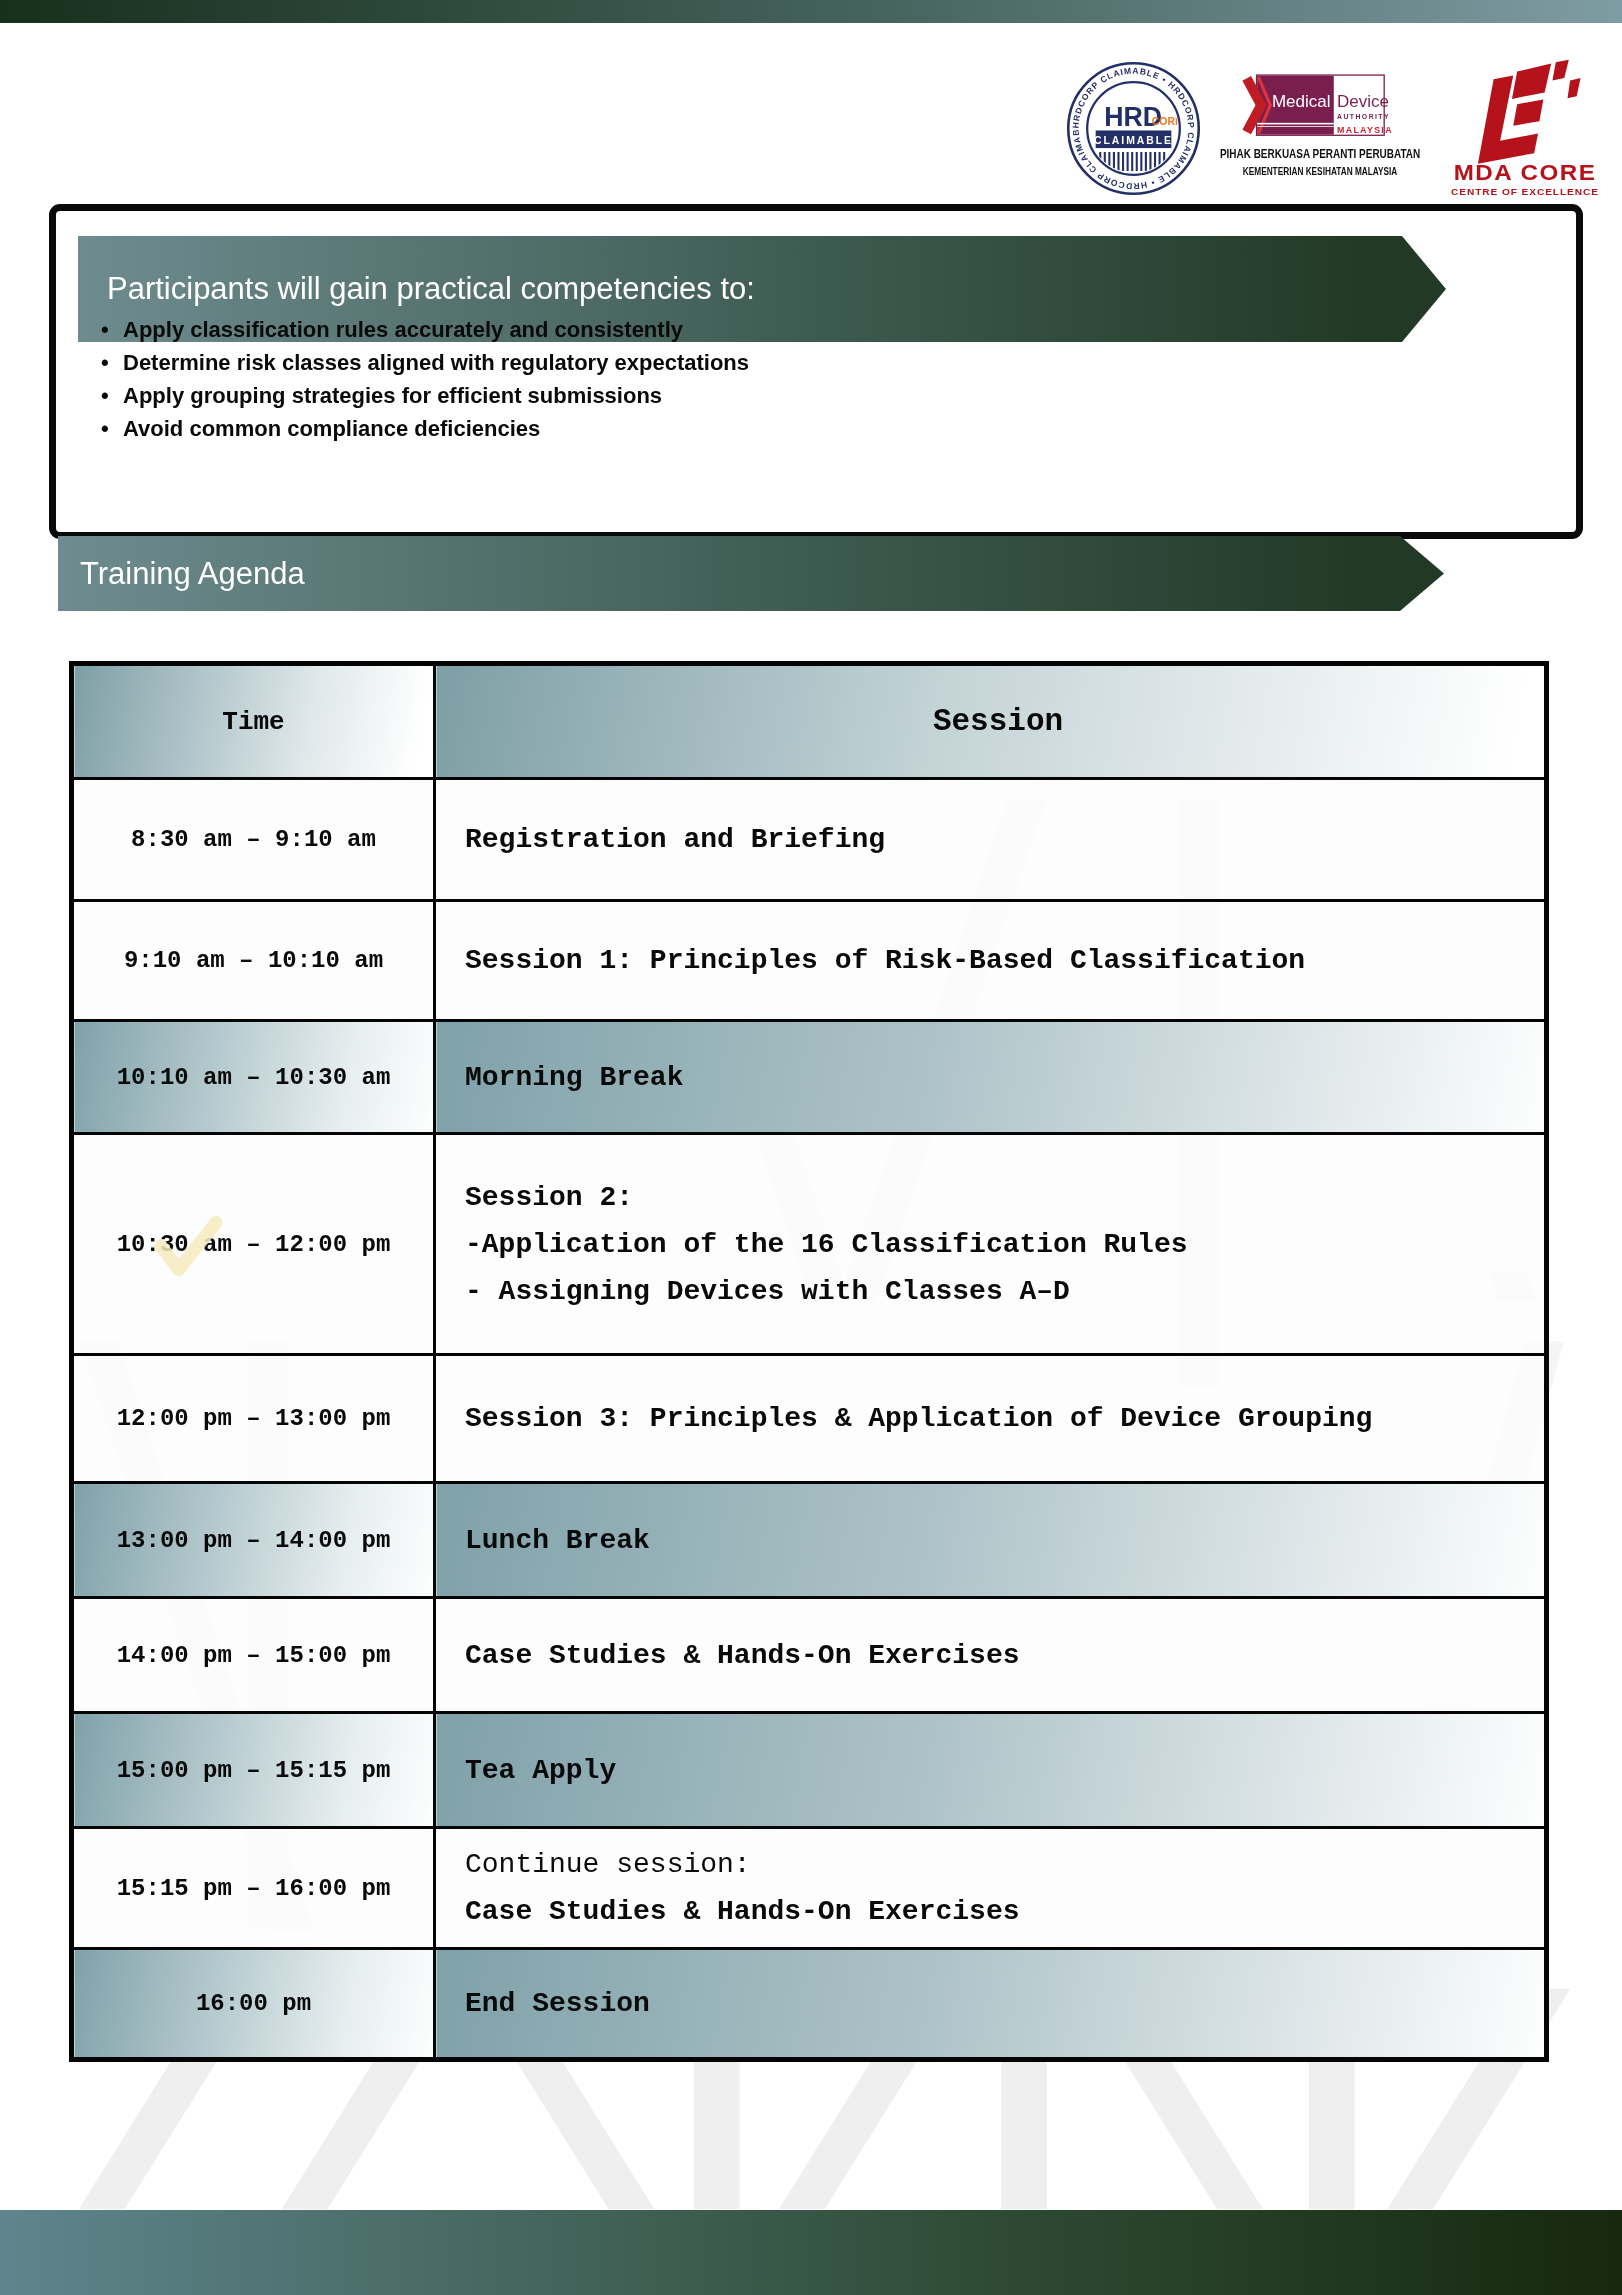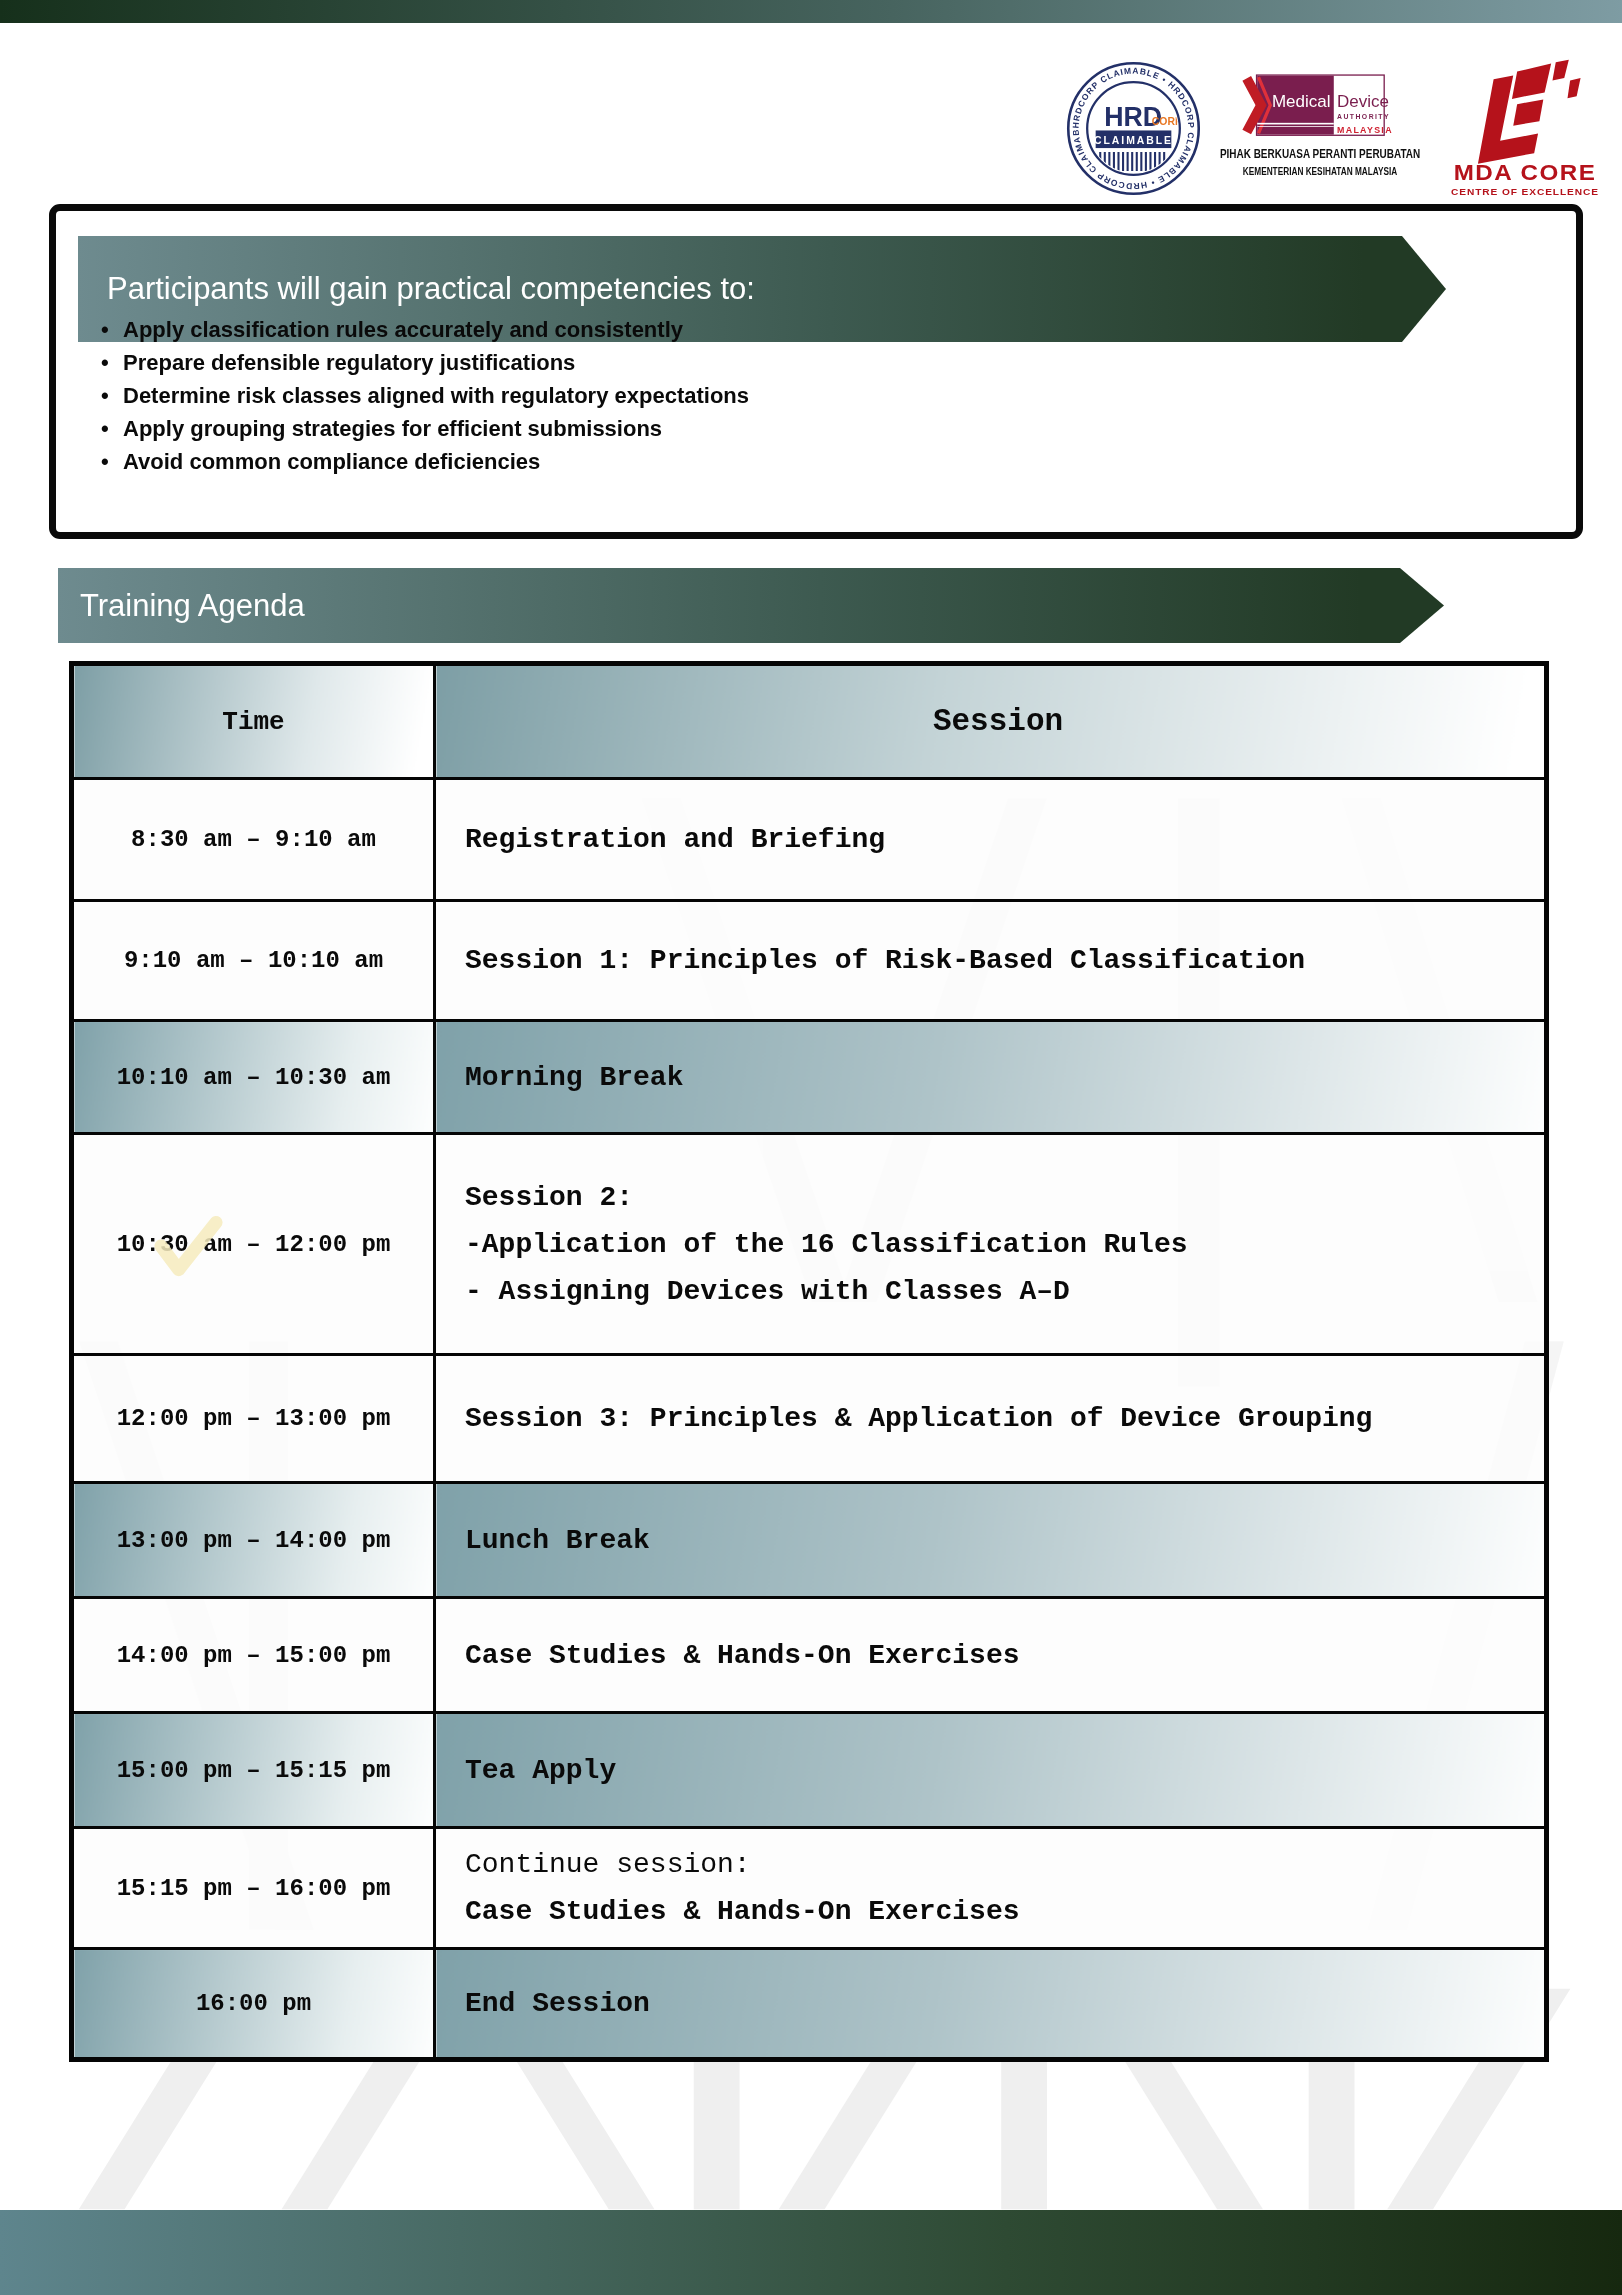--- a/index.html
+++ b/index.html
@@ -27,21 +27,21 @@
   .banner{
     background:linear-gradient(90deg,#6e8b8f 0%,#3d5a50 55%,#223a25 94%);
     clip-path:polygon(0 0, calc(100% - 44px) 0, 100% 50%, calc(100% - 44px) 100%, 0 100%);
     color:#ffffff;display:flex;align-items:center;font-weight:400;}
   #comp-banner{left:22px;top:25px;width:1368px;height:106px;font-size:31px;padding-left:29px;box-sizing:border-box;}
   #comp-list{left:41px;top:102px;width:1407px;list-style:none;margin:0;padding:0;}
   #comp-list li{position:relative;padding-left:26px;font-size:22px;font-weight:700;line-height:33px;}
   #comp-list li::before{content:"•";position:absolute;left:3.9px;top:0;font-size:22px;}
 
   
-  #agenda-banner{left:58px;top:568px;width:1386px;height:75px;font-size:31px;padding-left:22px;box-sizing:border-box;z-index:3;}
+  #agenda-banner{left:58px;top:536px;width:1386px;height:75px;font-size:31px;padding-left:22px;box-sizing:border-box;z-index:3;}
 
   
   #agenda-table{left:69px;top:661px;z-index:3;font-family:Liberation Mono, monospace;}
   table{border-collapse:collapse;table-layout:fixed;width:1476px;border:5.9px solid #050505;}
   td{border:3.3px solid #050505;vertical-align:middle;box-sizing:border-box;}
   td.time{width:363px;text-align:center;font-size:24px;font-weight:700;background:rgba(252,252,252,0.82);}
   td.sess{width:1112px;padding-left:29px;font-size:28px;font-weight:700;background:rgba(252,252,252,0.82);}
   tr.hdr td.time{font-size:26px;background:linear-gradient(100deg,#7d9ea5 0%,#dfe8ea 65%,#ffffff 95%);}
   tr.hdr td.sess{font-size:31px;font-weight:700;text-align:center;padding-left:17px;
     background:linear-gradient(100deg,#7d9ea5 0%,#c3d3d6 45%,#ffffff 97%);}
@@ -147,21 +147,20 @@
     <text x="130" y="211" font-size="13.5" font-weight="700" fill="#b5121b" text-anchor="middle" textLength="226" lengthAdjust="spacingAndGlyphs" letter-spacing="1.2">CENTRE OF EXCELLENCE</text>
   </svg>
 </div>
 
 <div id="comp-box" class="abs">
   <div id="comp-banner" class="abs banner">
     <span>Participants will gain practical competencies to:</span>
   </div>
   <ul id="comp-list" class="abs">
     <li>Apply classification rules accurately and consistently</li>
-    <li>Prepare defensible regulatory justifications</li>
     <li>Determine risk classes aligned with regulatory expectations</li>
     <li>Apply grouping strategies for efficient submissions</li>
     <li>Avoid common compliance deficiencies</li>
   </ul>
 </div>
 
 <div id="agenda-banner" class="abs banner">
   <span>Training Agenda</span>
 </div>
 

